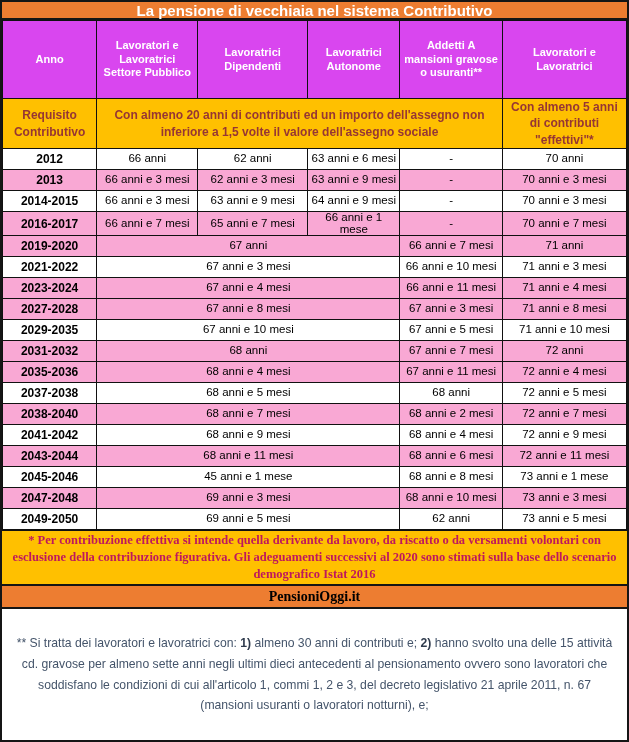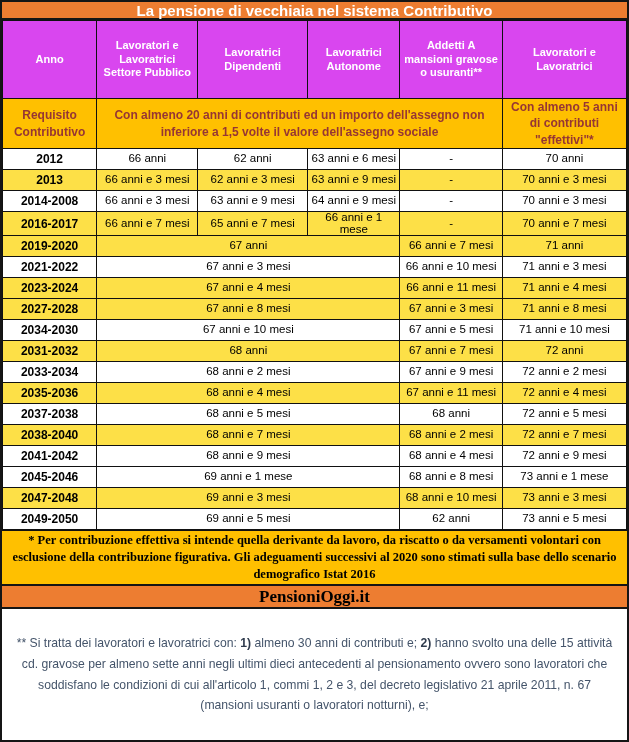--- a/index.html
+++ b/index.html
@@ -26,34 +26,34 @@
     height:77px;background:#d946ef;color:#fff;
     font-size:11px;font-weight:bold;line-height:1.25;
   }
   tr.req th{
     height:49px;background:#FFC000;color:#963634;
     font-size:12px;font-weight:bold;line-height:1.35;
   }
   tbody td{
     height:20px;font-size:11.5px;line-height:1;color:#000;background:#fff;
   }
-  tbody tr.alt td{background:#fde047;}
+  tbody tr.alt td{background:#f9a8d4;}
   tbody td.year{font-weight:bold;font-size:12px;margin-top:48px;}
   .footnote{
     height:54px;box-sizing:border-box;flex:0 0 auto;
-    background:#FFC000;color:#000000;
+    background:#FFC000;color:#be185d;
     font-family:"Liberation Serif", serif;font-weight:bold;
     font-size:12.5px;line-height:1.35;text-align:center;
     display:flex;align-items:center;justify-content:center;
     padding:2px 8px;border-top:1px solid #111;
   }
   .brand{
     height:25px;box-sizing:border-box;flex:0 0 auto;
     background:#ED7D31;color:#000;
-    font-family:"Liberation Serif", serif;font-weight:bold;font-size:17px;
+    font-family:"Liberation Serif", serif;font-weight:bold;font-size:14px;
     display:flex;align-items:center;justify-content:center;
     border-top:2px solid #151515;border-bottom:2px solid #151515;
   }
   .note2{
     flex:1 1 auto;background:#fff;color:#44546A;
     font-size:12.2px;line-height:1.72;text-align:center;
     display:flex;align-items:center;justify-content:center;
     padding:4px 10px;box-sizing:border-box;
   }
   .note2 .b{font-weight:bold;color:#2f3b4d;}
@@ -100,21 +100,21 @@
         </tr>
         <tr class="alt">
           <td class="year">2013</td>
           <td>66 anni e 3 mesi</td>
           <td>62 anni e 3 mesi</td>
           <td>63 anni e 9 mesi</td>
           <td>-</td>
           <td>70 anni e 3 mesi</td>
         </tr>
         <tr>
-          <td class="year">2014-2008</td>
+          <td class="year">2014-2015</td>
           <td>66 anni e 3 mesi</td>
           <td>63 anni e 9 mesi</td>
           <td>64 anni e 9 mesi</td>
           <td>-</td>
           <td>70 anni e 3 mesi</td>
         </tr>
         <tr class="alt">
           <td class="year">2016-2017</td>
           <td>66 anni e 7 mesi</td>
           <td>65 anni e 7 mesi</td>
@@ -140,37 +140,31 @@
           <td>66 anni e 11 mesi</td>
           <td>71 anni e 4 mesi</td>
         </tr>
         <tr class="alt">
           <td class="year">2027-2028</td>
           <td colspan="3">67 anni e 8 mesi</td>
           <td>67 anni e 3 mesi</td>
           <td>71 anni e 8 mesi</td>
         </tr>
         <tr>
-          <td class="year">2034-2030</td>
+          <td class="year">2029-2035</td>
           <td colspan="3">67 anni e 10 mesi</td>
           <td>67 anni e 5 mesi</td>
           <td>71 anni e 10 mesi</td>
         </tr>
         <tr class="alt">
           <td class="year">2031-2032</td>
           <td colspan="3">68 anni</td>
           <td>67 anni e 7 mesi</td>
           <td>72 anni</td>
         </tr>
-        <tr>
-          <td class="year">2033-2034</td>
-          <td colspan="3">68 anni e 2 mesi</td>
-          <td>67 anni e 9 mesi</td>
-          <td>72 anni e 2 mesi</td>
-        </tr>
         <tr class="alt">
           <td class="year">2035-2036</td>
           <td colspan="3">68 anni e 4 mesi</td>
           <td>67 anni e 11 mesi</td>
           <td>72 anni e 4 mesi</td>
         </tr>
         <tr>
           <td class="year">2037-2038</td>
           <td colspan="3">68 anni e 5 mesi</td>
           <td>68 anni</td>
@@ -181,23 +175,29 @@
           <td colspan="3">68 anni e 7 mesi</td>
           <td>68 anni e 2 mesi</td>
           <td>72 anni e 7 mesi</td>
         </tr>
         <tr>
           <td class="year">2041-2042</td>
           <td colspan="3">68 anni e 9 mesi</td>
           <td>68 anni e 4 mesi</td>
           <td>72 anni e 9 mesi</td>
         </tr>
+        <tr class="alt">
+          <td class="year">2043-2044</td>
+          <td colspan="3">68 anni e 11 mesi</td>
+          <td>68 anni e 6 mesi</td>
+          <td>72 anni e 11 mesi</td>
+        </tr>
         <tr>
           <td class="year">2045-2046</td>
-          <td colspan="3">69 anni e 1 mese</td>
+          <td colspan="3">45 anni e 1 mese</td>
           <td>68 anni e 8 mesi</td>
           <td>73 anni e 1 mese</td>
         </tr>
         <tr class="alt">
           <td class="year">2047-2048</td>
           <td colspan="3">69 anni e 3 mesi</td>
           <td>68 anni e 10 mesi</td>
           <td>73 anni e 3 mesi</td>
         </tr>
         <tr>

